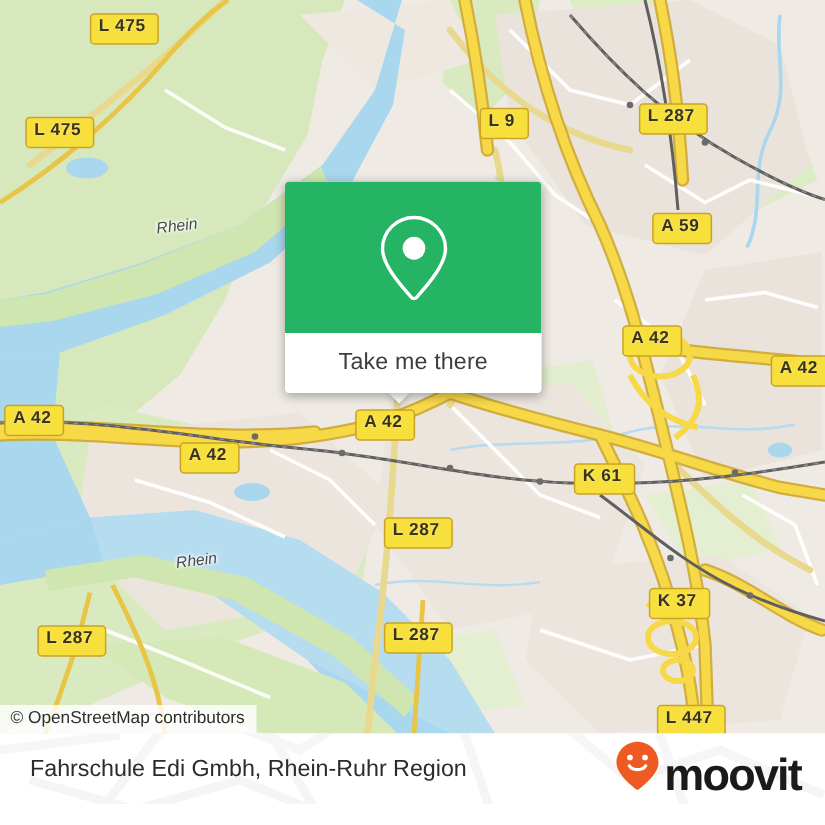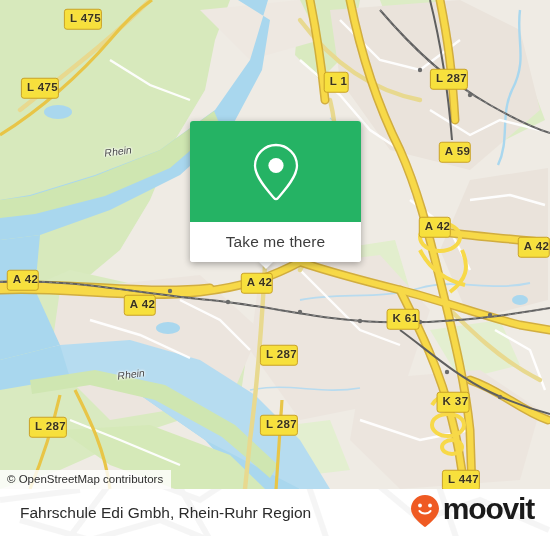--- a/index.html
+++ b/index.html
@@ -28,21 +28,21 @@
   
   .shield {
     position: absolute;
     background: #f7e03c;
     border: 1.6px solid #c9a227;
     border-radius: 3px;
     color: #3a3320;
     font-size: 11.5px;
     font-weight: bold;
     line-height: 1;
-    padding: 3px 0 4px 5px;
+    padding: 3px 8px 4px 5px;
     white-space: nowrap;
     letter-spacing: .4px;
     transform: translate(-50%,-50%);
     text-shadow: 0 0 2px rgba(255,255,255,.35);
     box-sizing: border-box;
   }
 
   
   .water-label {
     position: absolute;
@@ -126,21 +126,21 @@
     transform: translateY(-50%);
     color: #2b2b2b;
     font-size: 15.5px;
     white-space: nowrap;
   }
   #brand {
     position: absolute;
     right: 16px; top: 50%;
     transform: translateY(-50%);
     display: flex;
-    align-items: flex-start;
+    align-items: flex-end;
     gap: 3px;
   }
   #brand-word {
     color: #1a1a1a;
     font-size: 30px;
     font-weight: bold;
     letter-spacing: -1.2px;
     line-height: 1;
   }
 </style>
@@ -288,21 +288,21 @@
             <circle cx="470" cy="95" r="2.2"></circle>
           <circle cx="447" cy="372" r="2.2"></circle>
             <circle cx="500" cy="397" r="2.2"></circle>
         </g>
       </g>
     </svg>
 
     <div id="shield-layer">
         <div class="shield" style="left: 83px; top: 19px;">L 475</div>
         <div class="shield" style="left: 40px; top: 88px;">L 475</div>
-        <div class="shield" style="left: 336px; top: 82px;">L 1</div>
+        <div class="shield" style="left: 336px; top: 82px;">L 9</div>
         <div class="shield" style="left: 449px; top: 79px;">L 287</div>
         <div class="shield" style="left: 455px; top: 152px;">A 59</div>
         <div class="shield" style="left: 435px; top: 227px;">A 42</div>
         <div class="shield" style="left: 534px; top: 247px;">A 42</div>
         <div class="shield" style="left: 23px; top: 280px;">A 42</div>
         <div class="shield" style="left: 140px; top: 305px;">A 42</div>
         <div class="shield" style="left: 257px; top: 283px;">A 42</div>
         <div class="shield" style="left: 403px; top: 319px;">K 61</div>
         <div class="shield" style="left: 279px; top: 355px;">L 287</div>
         <div class="shield" style="left: 453px; top: 402px;">K 37</div>

